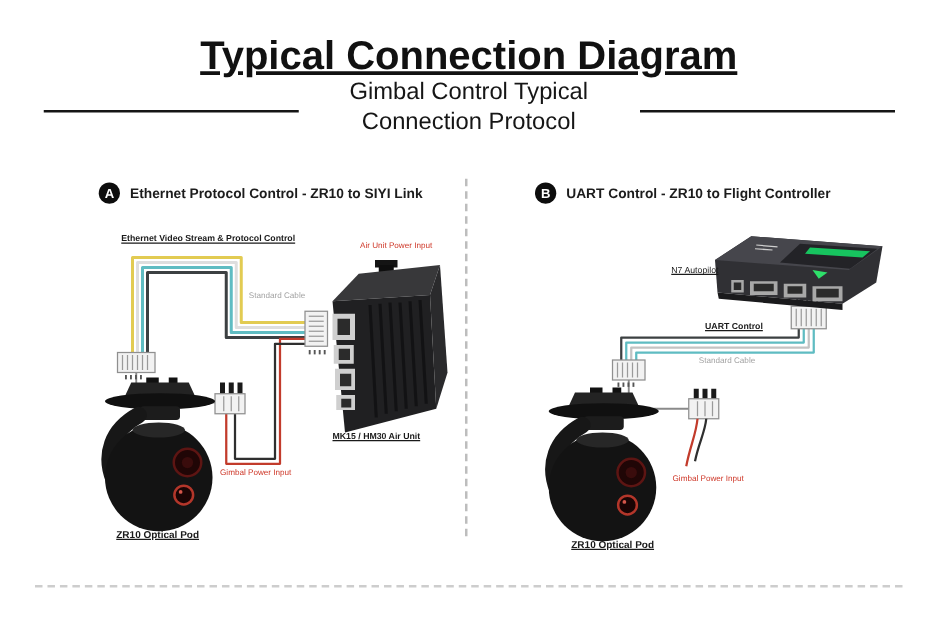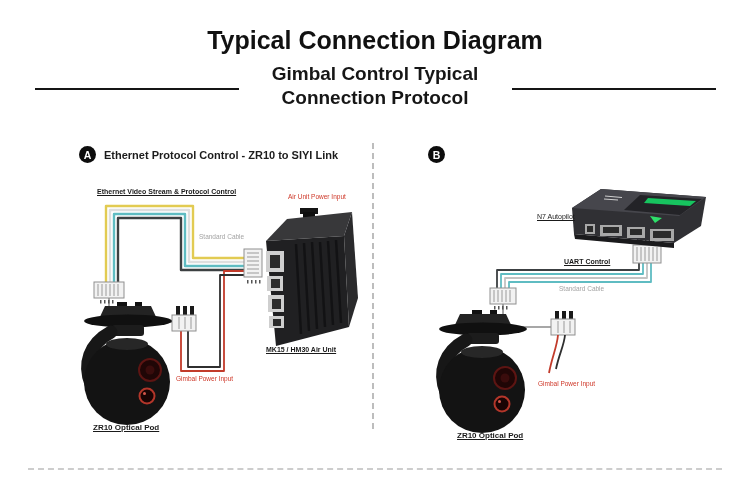--- a/index.html
+++ b/index.html
@@ -1,21 +1,21 @@
 <!DOCTYPE html>
 <html><head>
 <meta charset="utf-8">
 <style>
   html,body{margin:0;padding:0;background:#fff;}
   .stage{position:relative;width:750px;height:494px;background:#ffffff;overflow:hidden;
          font-family:"Liberation Sans",sans-serif;}
   .abs{position:absolute;}
   .lbl{position:absolute;white-space:nowrap;line-height:1.15;}
-  .page-title{left:0;right:0;top:26px;text-align:center;font-size:25px;font-weight:700;color:#111;}
-  .page-subtitle{left:0;right:0;top:62px;text-align:center;font-size:19px;font-weight:700;color:#161616;line-height:1.24;}
+  .page-title{left:0;right:0;top:26px;text-align:center;font-size:32px;font-weight:700;color:#111;text-decoration:underline;}
+  .page-subtitle{left:0;right:0;top:62px;text-align:center;font-size:19px;font-weight:400;color:#161616;line-height:1.24;}
   .rule{position:absolute;top:88px;height:0;border-top:2px solid #151515;}
   .sec-header{position:absolute;display:flex;align-items:center;gap:8px;}
   .badge{width:17px;height:17px;border-radius:50%;background:#0d0d0d;color:#fff;font-size:10.5px;
          font-weight:700;display:flex;align-items:center;justify-content:center;flex:0 0 auto;}
   .sec-title{font-size:11px;font-weight:700;color:#1c1c1c;}
   .vdash{position:absolute;left:372px;top:143px;height:286px;width:0;border-left:2px dashed #bdbdbd;}
   .hdash{position:absolute;left:28px;top:468px;width:694px;height:0;border-top:2px dashed #cdcdcd;}
   .tiny{font-size:7px;}
   .tiny65{font-size:6.5px;}
   .red{color:#ce3728;}
@@ -35,20 +35,21 @@
   </div>
   <div class="rule" style="left:35px;width:204px;"></div>
   <div class="rule" style="left:512px;width:204px;"></div>
 
   <div class="sec-header" style="left:79px;top:146px;">
     <div class="badge">A</div>
     <div class="sec-title">Ethernet Protocol Control - ZR10 to SIYI Link</div>
   </div>
   <div class="sec-header" style="left:428px;top:146px;">
     <div class="badge">B</div>
+    <div class="sec-title">UART Control - ZR10 to Flight Controller</div>
   </div>
 
   <div class="vdash"></div>
   <div class="hdash"></div>
 
   <svg width="750" height="494" viewBox="0 0 750 494">
     <defs>
       <g id="gimbal-shape">
         <rect x="20" y="-4" width="10" height="5" fill="#111"></rect>
         <rect x="38" y="-4" width="7" height="5" fill="#111"></rect>

